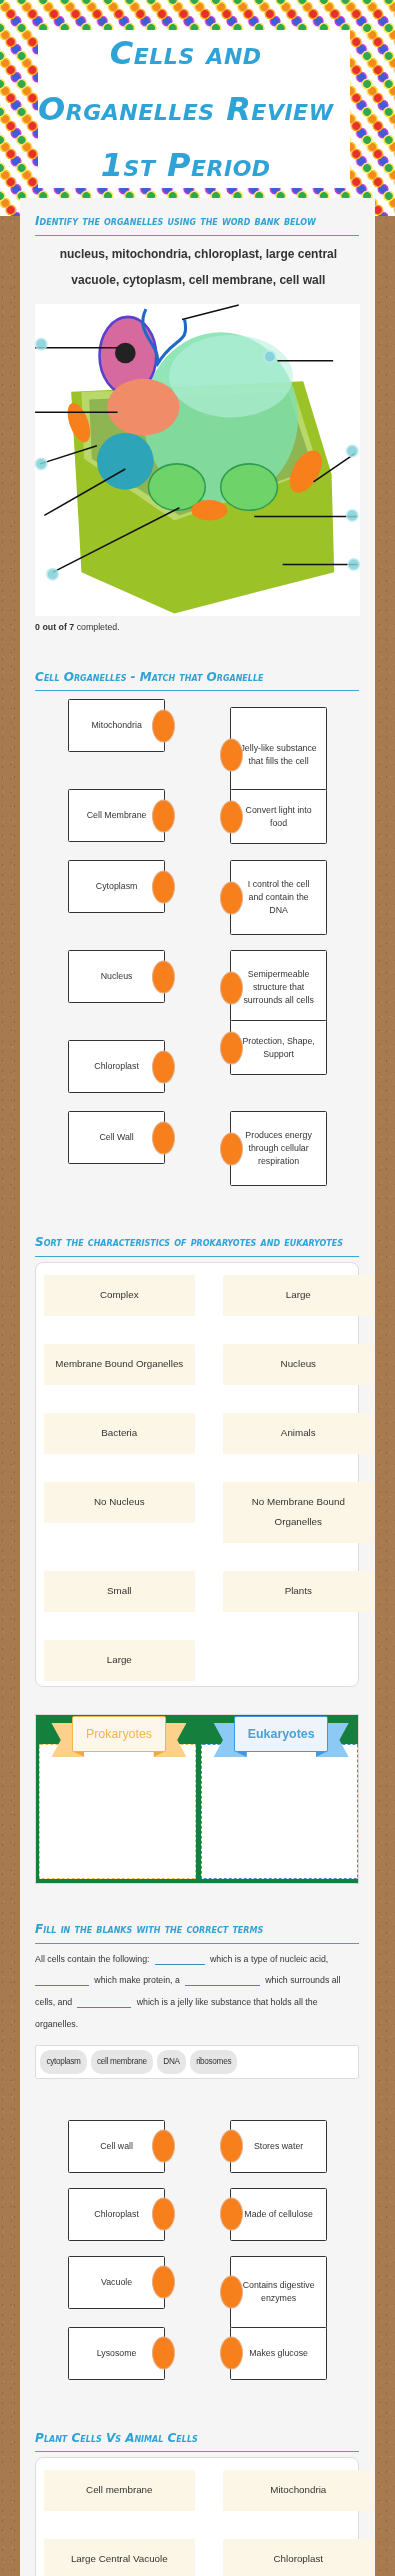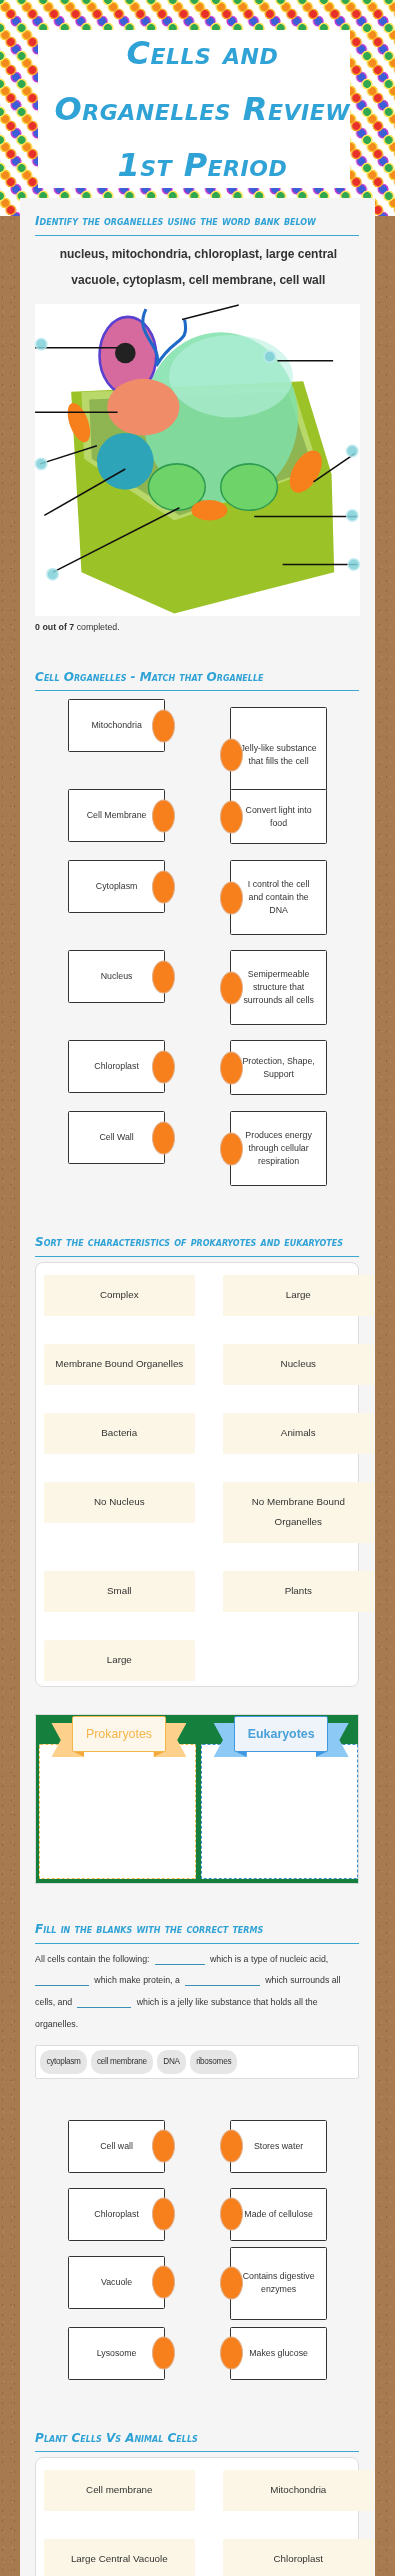--- a/index.html
+++ b/index.html
@@ -26,21 +26,21 @@
       radial-gradient(circle, #3a5fd6 0 3.6px, #c43ad0 4.1px 5.2px, transparent 5.7px),
       radial-gradient(circle, #f28a1c 0 3.6px, #fbd13a 4.1px 5.2px, transparent 5.7px);
     background-size: 21.6px 28px, 21.6px 28px, 21.6px 28px, 21.6px 28px;
     background-position: 0 0, 10.8px 14px, 5.2px 7.2px, 16px 21px;
     overflow: hidden;
   }
   .banner-inner {
     position: absolute;
     left: 38px; top: 30px; width: 312px; height: 158px;
     background: #fff;
-    display: flex; align-items: center; justify-content: flex-end;
+    display: flex; align-items: center; justify-content: flex-start;
     text-align: center;
   }
   .banner-title {
     font-family: "DejaVu Sans", sans-serif;
     font-weight: bold;
     font-style: italic;
     font-variant: small-caps;
     color: #2fa2d6;
     font-size: 32px;
     line-height: 56px;
@@ -323,21 +323,21 @@
         </div>
       <div class="m-card m-right" style="top:251px;height:75px">
           <div class="dot"></div>
           <span>Semipermeable structure that surrounds all cells</span>
         </div>
 
       <div class="m-card m-left" style="top:341px;height:53px">
           <span>Chloroplast</span>
           <div class="dot"></div>
         </div>
-      <div class="m-card m-right" style="top:341px;height:55px">
+      <div class="m-card m-right" style="top:321px;height:55px">
           <div class="dot"></div>
           <span>Protection, Shape, Support</span>
         </div>
 
       <div class="m-card m-left" style="top:412px;height:53px">
           <span>Cell Wall</span>
           <div class="dot"></div>
         </div>
       <div class="m-card m-right" style="top:412px;height:75px">
           <div class="dot"></div>
@@ -412,21 +412,21 @@
           <div class="dot"></div>
         </div>
       <div class="m-card m-right" style="top:68px;height:53px">
           <div class="dot"></div>
           <span>Made of cellulose</span>
         </div>
       <div class="m-card m-left" style="top:136px;height:53px">
           <span>Vacuole</span>
           <div class="dot"></div>
         </div>
-      <div class="m-card m-right" style="top:127px;height:73px">
+      <div class="m-card m-right" style="top:136px;height:73px">
           <div class="dot"></div>
           <span>Contains digestive enzymes</span>
         </div>
       <div class="m-card m-left" style="top:207px;height:53px">
           <span>Lysosome</span>
           <div class="dot"></div>
         </div>
       <div class="m-card m-right" style="top:207px;height:53px">
           <div class="dot"></div>
           <span>Makes glucose</span>

